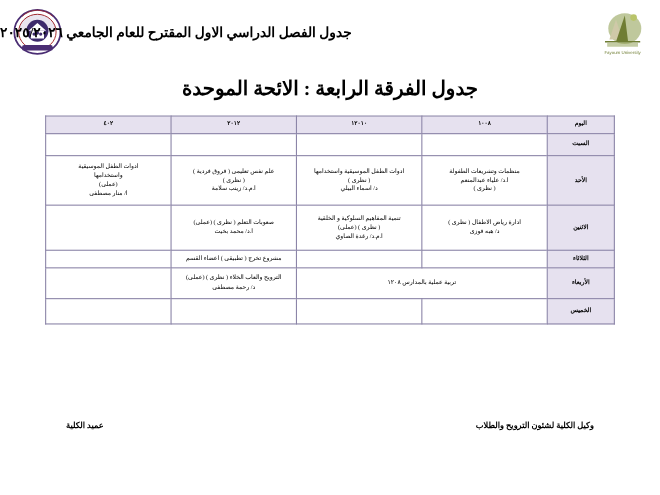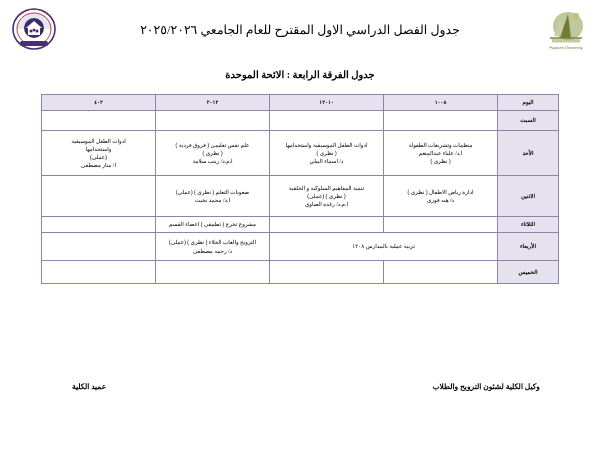--- a/index.html
+++ b/index.html
@@ -32,29 +32,29 @@
   .logo-left { left: 6px; }
   .logo-right { right: 6px; }
 
   .logo svg { display: block; width: 100%; height: 100%; }
 
   .title-main {
     position: absolute;
     top: 22px;
     left: 0;
     right: 0;
-    text-align: center;
+    text-align: left;
     font-size: 12.5px;
-    font-weight: normal;
+    font-weight: bold;
     letter-spacing: 0;
   }
 
   .title-sub {
     text-align: center;
-    font-size: 10px;
+    font-size: 18px;
     font-weight: bold;
     margin-top: 9px;
   }
 
   
   .table-wrap {
     margin: 14px auto 0 auto;
     width: 518px;
   }
 
@@ -108,21 +108,21 @@
     right: 0;
     top: 382px;
     height: 20px;
   }
   .sig {
     position: absolute;
     font-size: 7.5px;
     font-weight: bold;
   }
   .sig-right { right: 60px; top: 0; }
-  .sig-left  { left: 60px; top: 0; margin-left: 12px; }
+  .sig-left  { left: 60px; top: 0; }
 </style>
 </head>
 <body>
 
 <div class="doc-header">
 
   <div class="logo logo-left">
     <svg viewBox="0 0 56 46" xmlns="http://www.w3.org/2000/svg" aria-hidden="true">
       <ellipse cx="28" cy="23" rx="21" ry="20" fill="#ffffff" stroke="#4a2d73" stroke-width="1.6"></ellipse>
       <ellipse cx="28" cy="23" rx="17" ry="16" fill="#ffffff" stroke="#a62b2b" stroke-width="0.9"></ellipse>

